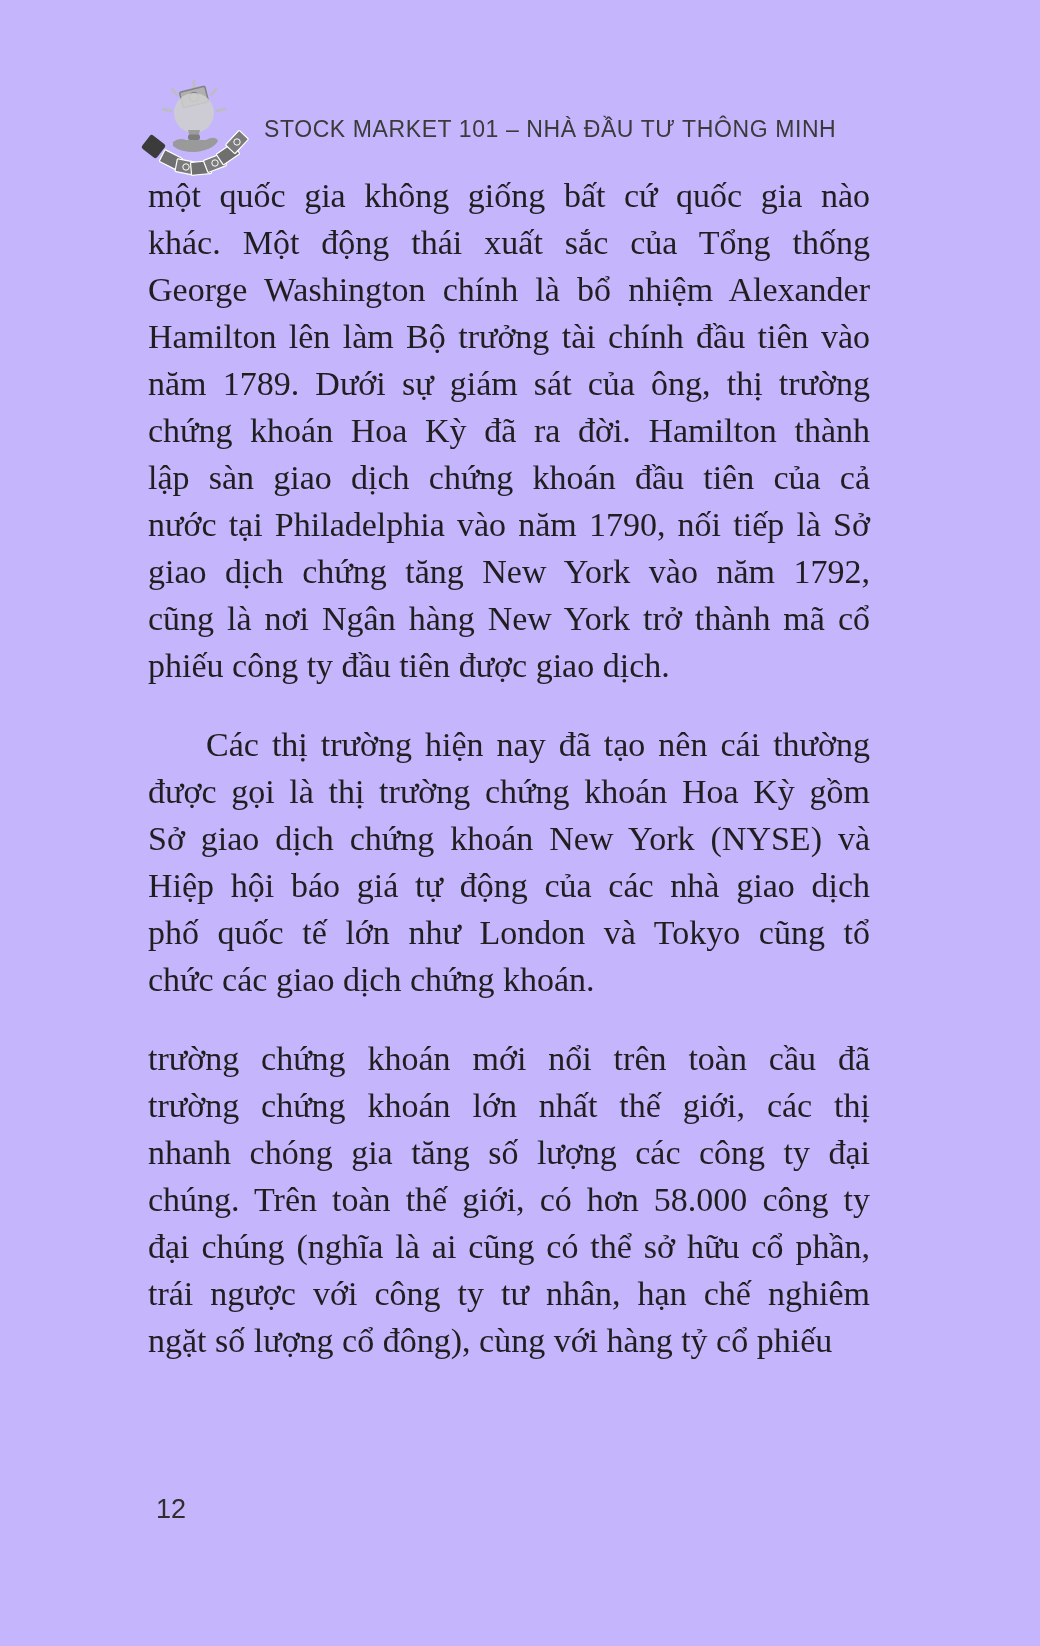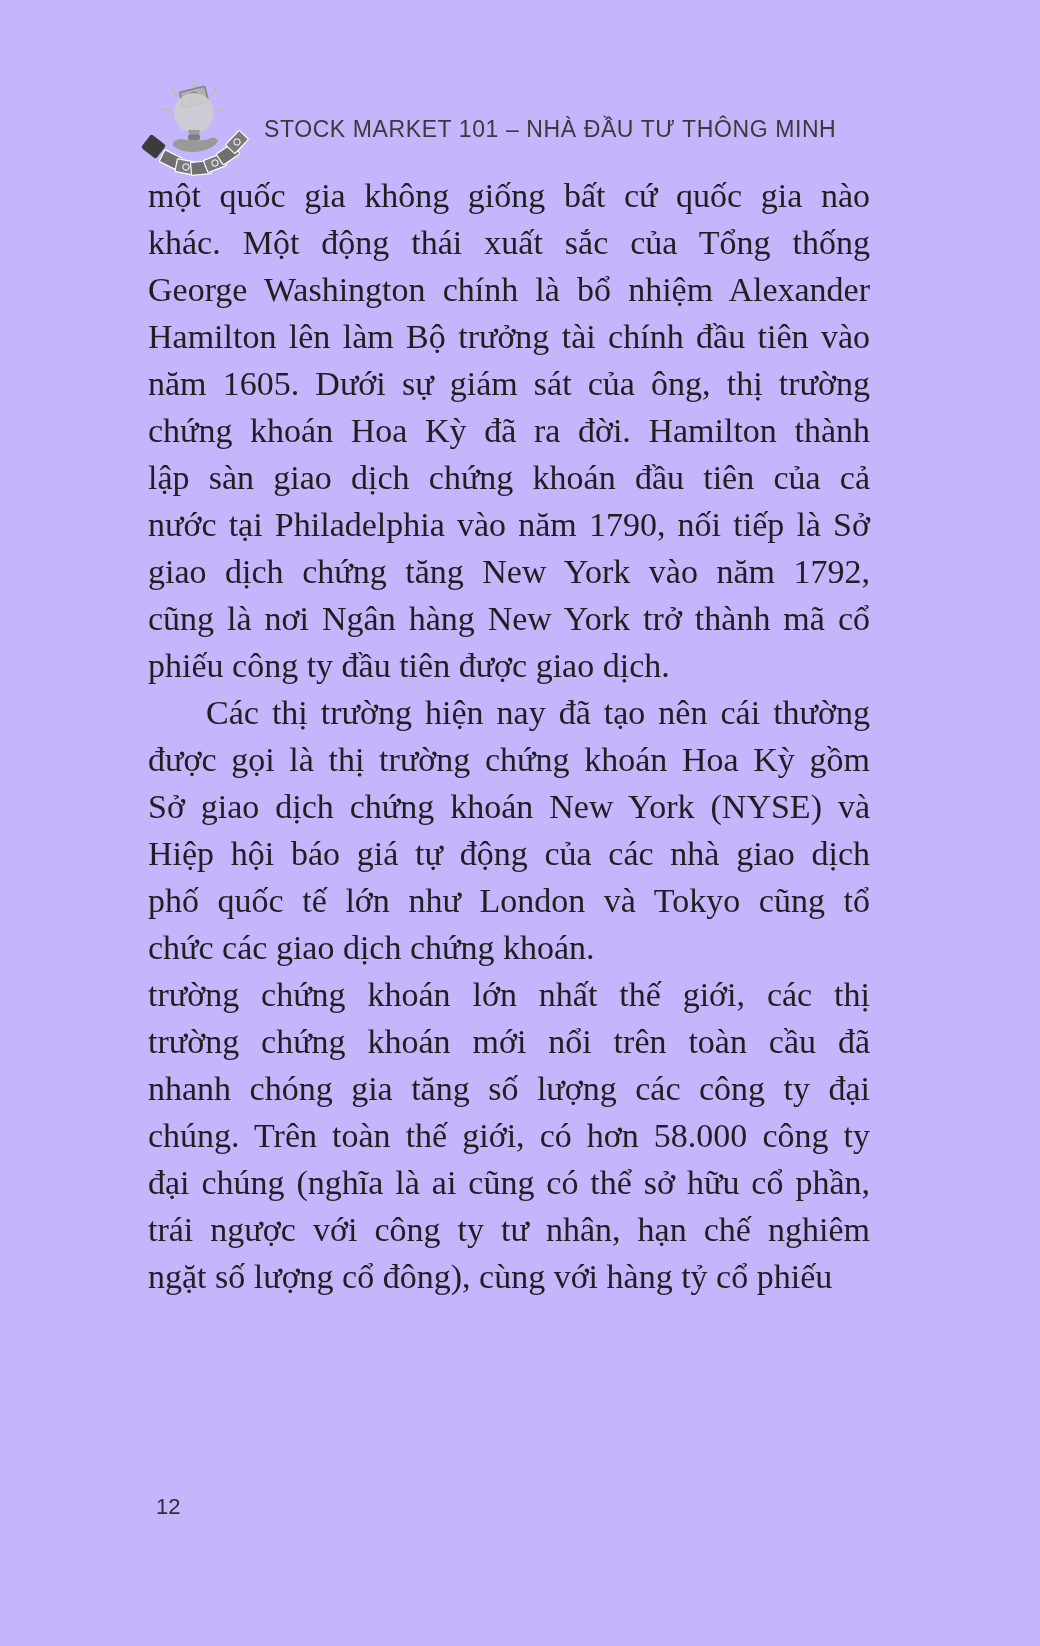--- a/index.html
+++ b/index.html
@@ -41,37 +41,37 @@
   .text-block {
     position: absolute;
     left: 148px;
     top: 172px;
     width: 722px;
     color: #1f1f1f;
     font-size: 34px;
     line-height: 47px;
   }
   .para { margin: 0; }
-  .para + .para { }
+  .para + .para { margin-top: 32px; }
   .tline {
     height: 47px;
     text-align: justify;
     text-align-last: justify;
     white-space: normal;
   }
   .tline.lastline { text-align-last: left; }
   .para.indent .tline.firstline { text-indent: 58px; }
 
   
   .page-number {
     position: absolute;
     left: 156px;
     top: 1494px;
     font-family: "Liberation Sans", sans-serif;
-    font-size: 22px;
+    font-size: 27px;
     color: #2e2e2e;
   }
 </style>
 </head>
 <body>
 
 <div class="page">
 
   <div class="header">
     <span class="logo">
@@ -115,39 +115,39 @@
     </span>
     <span class="header-title">STOCK MARKET 101 – NHÀ ĐẦU TƯ THÔNG MINH</span>
   </div>
 
   <div class="text-block">
       <div class="para">
         <div class="tline firstline">một quốc gia không giống bất cứ quốc gia nào</div>
         <div class="tline">khác. Một động thái xuất sắc của Tổng thống</div>
         <div class="tline">George Washington chính là bổ nhiệm Alexander</div>
         <div class="tline">Hamilton lên làm Bộ trưởng tài chính đầu tiên vào</div>
-        <div class="tline">năm 1605. Dưới sự giám sát của ông, thị trường</div>
+        <div class="tline">năm 1789. Dưới sự giám sát của ông, thị trường</div>
         <div class="tline">chứng khoán Hoa Kỳ đã ra đời. Hamilton thành</div>
         <div class="tline">lập sàn giao dịch chứng khoán đầu tiên của cả</div>
         <div class="tline">nước tại Philadelphia vào năm 1790, nối tiếp là Sở</div>
         <div class="tline">giao dịch chứng tăng New York vào năm 1792,</div>
         <div class="tline">cũng là nơi Ngân hàng New York trở thành mã cổ</div>
         <div class="tline lastline">phiếu công ty đầu tiên được giao dịch.</div>
       </div>
       <div class="para indent">
         <div class="tline firstline">Các thị trường hiện nay đã tạo nên cái thường</div>
         <div class="tline">được gọi là thị trường chứng khoán Hoa Kỳ gồm</div>
         <div class="tline">Sở giao dịch chứng khoán New York (NYSE) và</div>
         <div class="tline">Hiệp hội báo giá tự động của các nhà giao dịch</div>
         <div class="tline">phố quốc tế lớn như London và Tokyo cũng tổ</div>
         <div class="tline lastline">chức các giao dịch chứng khoán.</div>
       </div>
       <div class="para indent">
+        <div class="tline">trường chứng khoán mới nổi trên toàn cầu đã</div>
         <div class="tline">trường chứng khoán lớn nhất thế giới, các thị</div>
-        <div class="tline">trường chứng khoán mới nổi trên toàn cầu đã</div>
         <div class="tline">nhanh chóng gia tăng số lượng các công ty đại</div>
         <div class="tline">chúng. Trên toàn thế giới, có hơn 58.000 công ty</div>
         <div class="tline">đại chúng (nghĩa là ai cũng có thể sở hữu cổ phần,</div>
         <div class="tline">trái ngược với công ty tư nhân, hạn chế nghiêm</div>
         <div class="tline lastline">ngặt số lượng cổ đông), cùng với hàng tỷ cổ phiếu</div>
       </div>
     </div>
 
   <div class="page-number">12</div>
 

